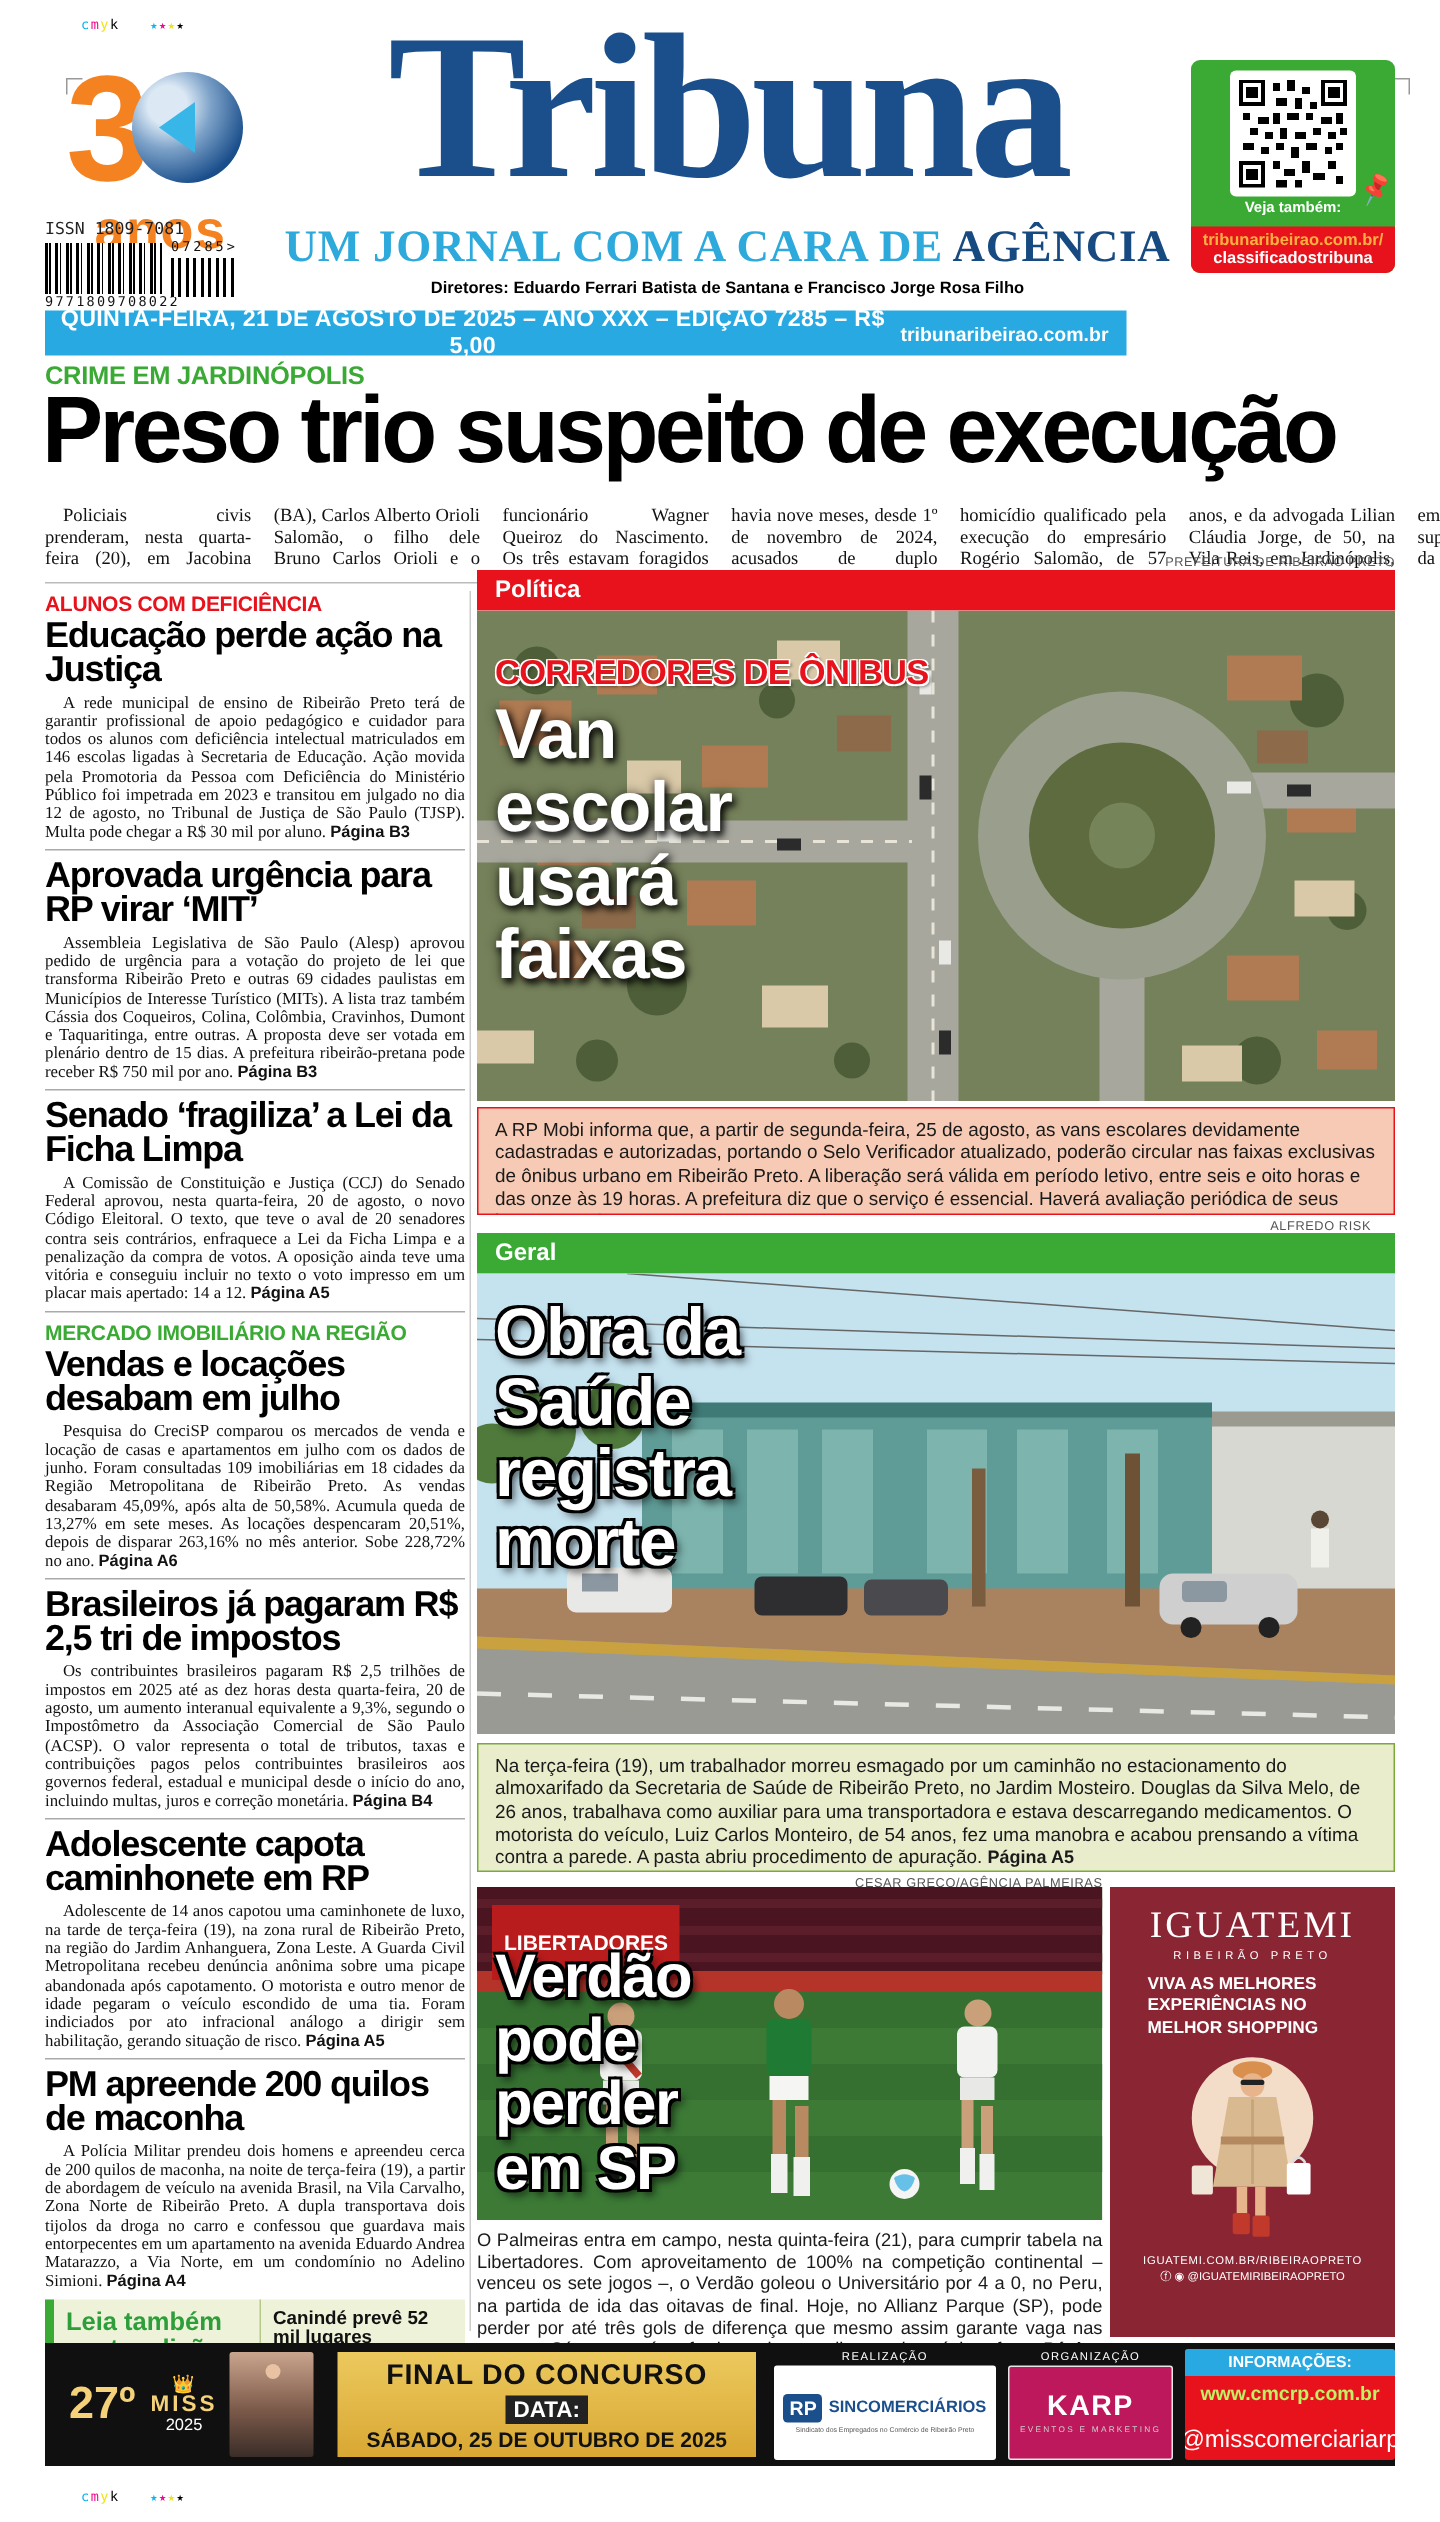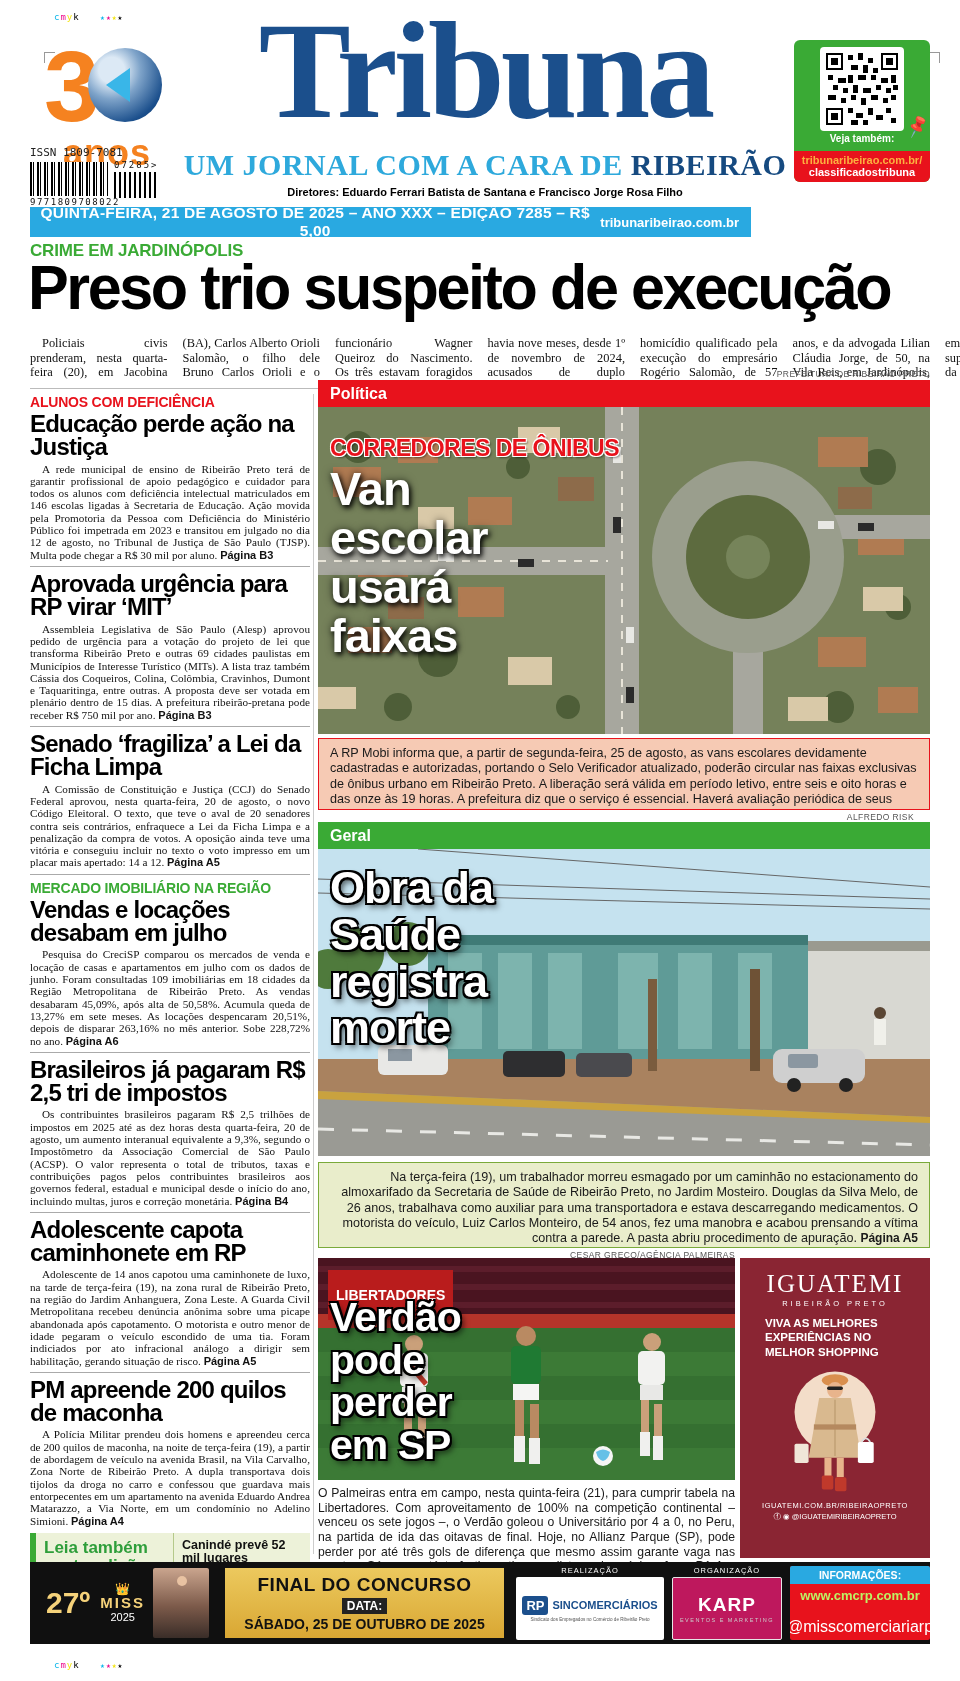--- a/index.html
+++ b/index.html
@@ -127,21 +127,21 @@
   .bn-miss{display:flex;flex-direction:column;justify-content:center;align-items:center;color:#fff;padding-right:8px;}
   .bn-miss .crown{color:#f5d27a;font-size:12px;line-height:10px;}
   .bn-miss .t{font-weight:bold;font-size:15px;letter-spacing:2px;color:#f5d27a;}
   .bn-miss .y{font-size:11px;color:#fff;}
   .bn-photo{width:56px;margin:6px 8px 6px 0;background:linear-gradient(180deg,#caa58e 0%,#7c5a4a 55%,#3a2d28 100%);
      border-radius:2px;position:relative;}
   .bn-photo:after{content:"";position:absolute;left:24px;top:8px;width:10px;height:10px;border-radius:50%;background:#e8c2a2;}
   .bn-gold{flex:1;margin:6px 8px;background:linear-gradient(180deg,#ecc95e,#d9a733);display:flex;flex-direction:column;
      align-items:center;justify-content:center;gap:2px;}
   .bn-head{color:#111;font-weight:bold;font-size:19px;letter-spacing:.5px;}
-  .bn-date-label{background:#222;color:#fff;font-weight:bold;font-size:12px;padding:1px 5px;}
+  .bn-date-label{background:#222;color:#fff;font-weight:bold;font-size:15px;padding:1px 5px;}
   .bn-date{color:#111;font-weight:bold;font-size:14px;}
   .bn-col{display:flex;flex-direction:column;margin:4px 4px;}
   .bn-label{color:#fff;font-size:7.5px;letter-spacing:1px;text-align:center;margin-bottom:2px;}
   .bn-white{flex:1;background:#fff;border-radius:2px;display:flex;flex-direction:column;align-items:center;justify-content:center;width:148px;}
   .rp-badge{display:flex;align-items:center;gap:4px;}
   .rp-sq{background:#1b4f8c;color:#fff;font-weight:bold;font-size:13px;padding:2px 4px;border-radius:3px;}
   .rp-name{color:#1b4f8c;font-weight:bold;font-size:11px;}
   .rp-sub{color:#555;font-size:4.6px;margin-top:2px;text-align:center;width:130px;}
   .bn-black{flex:1;background:#be185d;border:1px solid #e6e6e6;border-radius:2px;display:flex;flex-direction:column;
      align-items:center;justify-content:center;width:108px;}
@@ -178,21 +178,21 @@
     <div class="issn">ISSN 1809-7081</div>
     <div class="bc-wrap">
       <span class="bc-num">07285&gt;</span>
       <div class="bc-stripes"></div>
       <div class="bc-stripes2"></div>
       <div class="bc-digits">9771809708022</div>
     </div>
   </div>
 
   <div class="mast-title">Tribuna</div>
-  <div class="mast-tagline"><span>UM JORNAL COM A CARA DE </span><span class="dark">RIBEIRÃO</span></div>
+  <div class="mast-tagline"><span>UM JORNAL COM A CARA DE </span><span class="dark">AGÊNCIA</span></div>
   <div class="directors">Diretores: Eduardo Ferrari Batista de Santana e Francisco Jorge Rosa Filho</div>
 
   <div class="qr-box">
     <div class="qr-white">
       <svg width="72" height="72" viewBox="0 0 29 29" shape-rendering="crispEdges">
         <rect width="29" height="29" fill="#fff"></rect>
         <g fill="#000">
           <rect x="0" y="0" width="7" height="7"></rect>
             <rect x="22" y="0" width="7" height="7"></rect>
             <rect x="0" y="22" width="7" height="7"></rect>
@@ -467,21 +467,21 @@
       <rect x="330" y="130" width="9" height="92" fill="#7a5c3e"></rect>
       <rect x="432" y="120" width="10" height="102" fill="#6e5236"></rect>
       <rect x="556" y="170" width="12" height="26" fill="#f0f0ea"></rect>
       <circle cx="562" cy="164" r="6" fill="#5a4634"></circle>
     </svg>
     <div class="photo-head outline" style="top:16px;font-size:45px;">Obra da
 Saúde
 registra
 morte</div>
   </div>
-  <div class="cap-box cap-green" style="top:1162px;height:86px;text-align:right;">
+  <div class="cap-box cap-green" style="top:1162px;height:86px;">
     <span>Na terça-feira (19), um trabalhador morreu esmagado por um caminhão no estacionamento do almoxarifado da Secretaria de Saúde de Ribeirão Preto, no Jardim Mosteiro. Douglas da Silva Melo, de 26 anos, trabalhava como auxiliar para uma transportadora e estava descarregando medicamentos. O motorista do veículo, Luiz Carlos Monteiro, de 54 anos, fez uma manobra e acabou prensando a vítima contra a parede. A pasta abriu procedimento de apuração.</span>
     <span class="pageref" style="font-size:12px">Página A5</span>
   </div>
 
   <div class="credit" style="left:318px;top:1250px;width:417px;text-align:right;">CESAR GRECO/AGÊNCIA PALMEIRAS</div>
   <div class="photo" style="top:1258px;width:417px;height:222px;">
     <svg width="417" height="222" viewBox="0 0 417 222">
       <rect width="417" height="222" fill="#3c7a36"></rect>
       <rect x="0" y="0" width="417" height="58" fill="#4a1420"></rect>
       <g fill="#5c1d2b">

